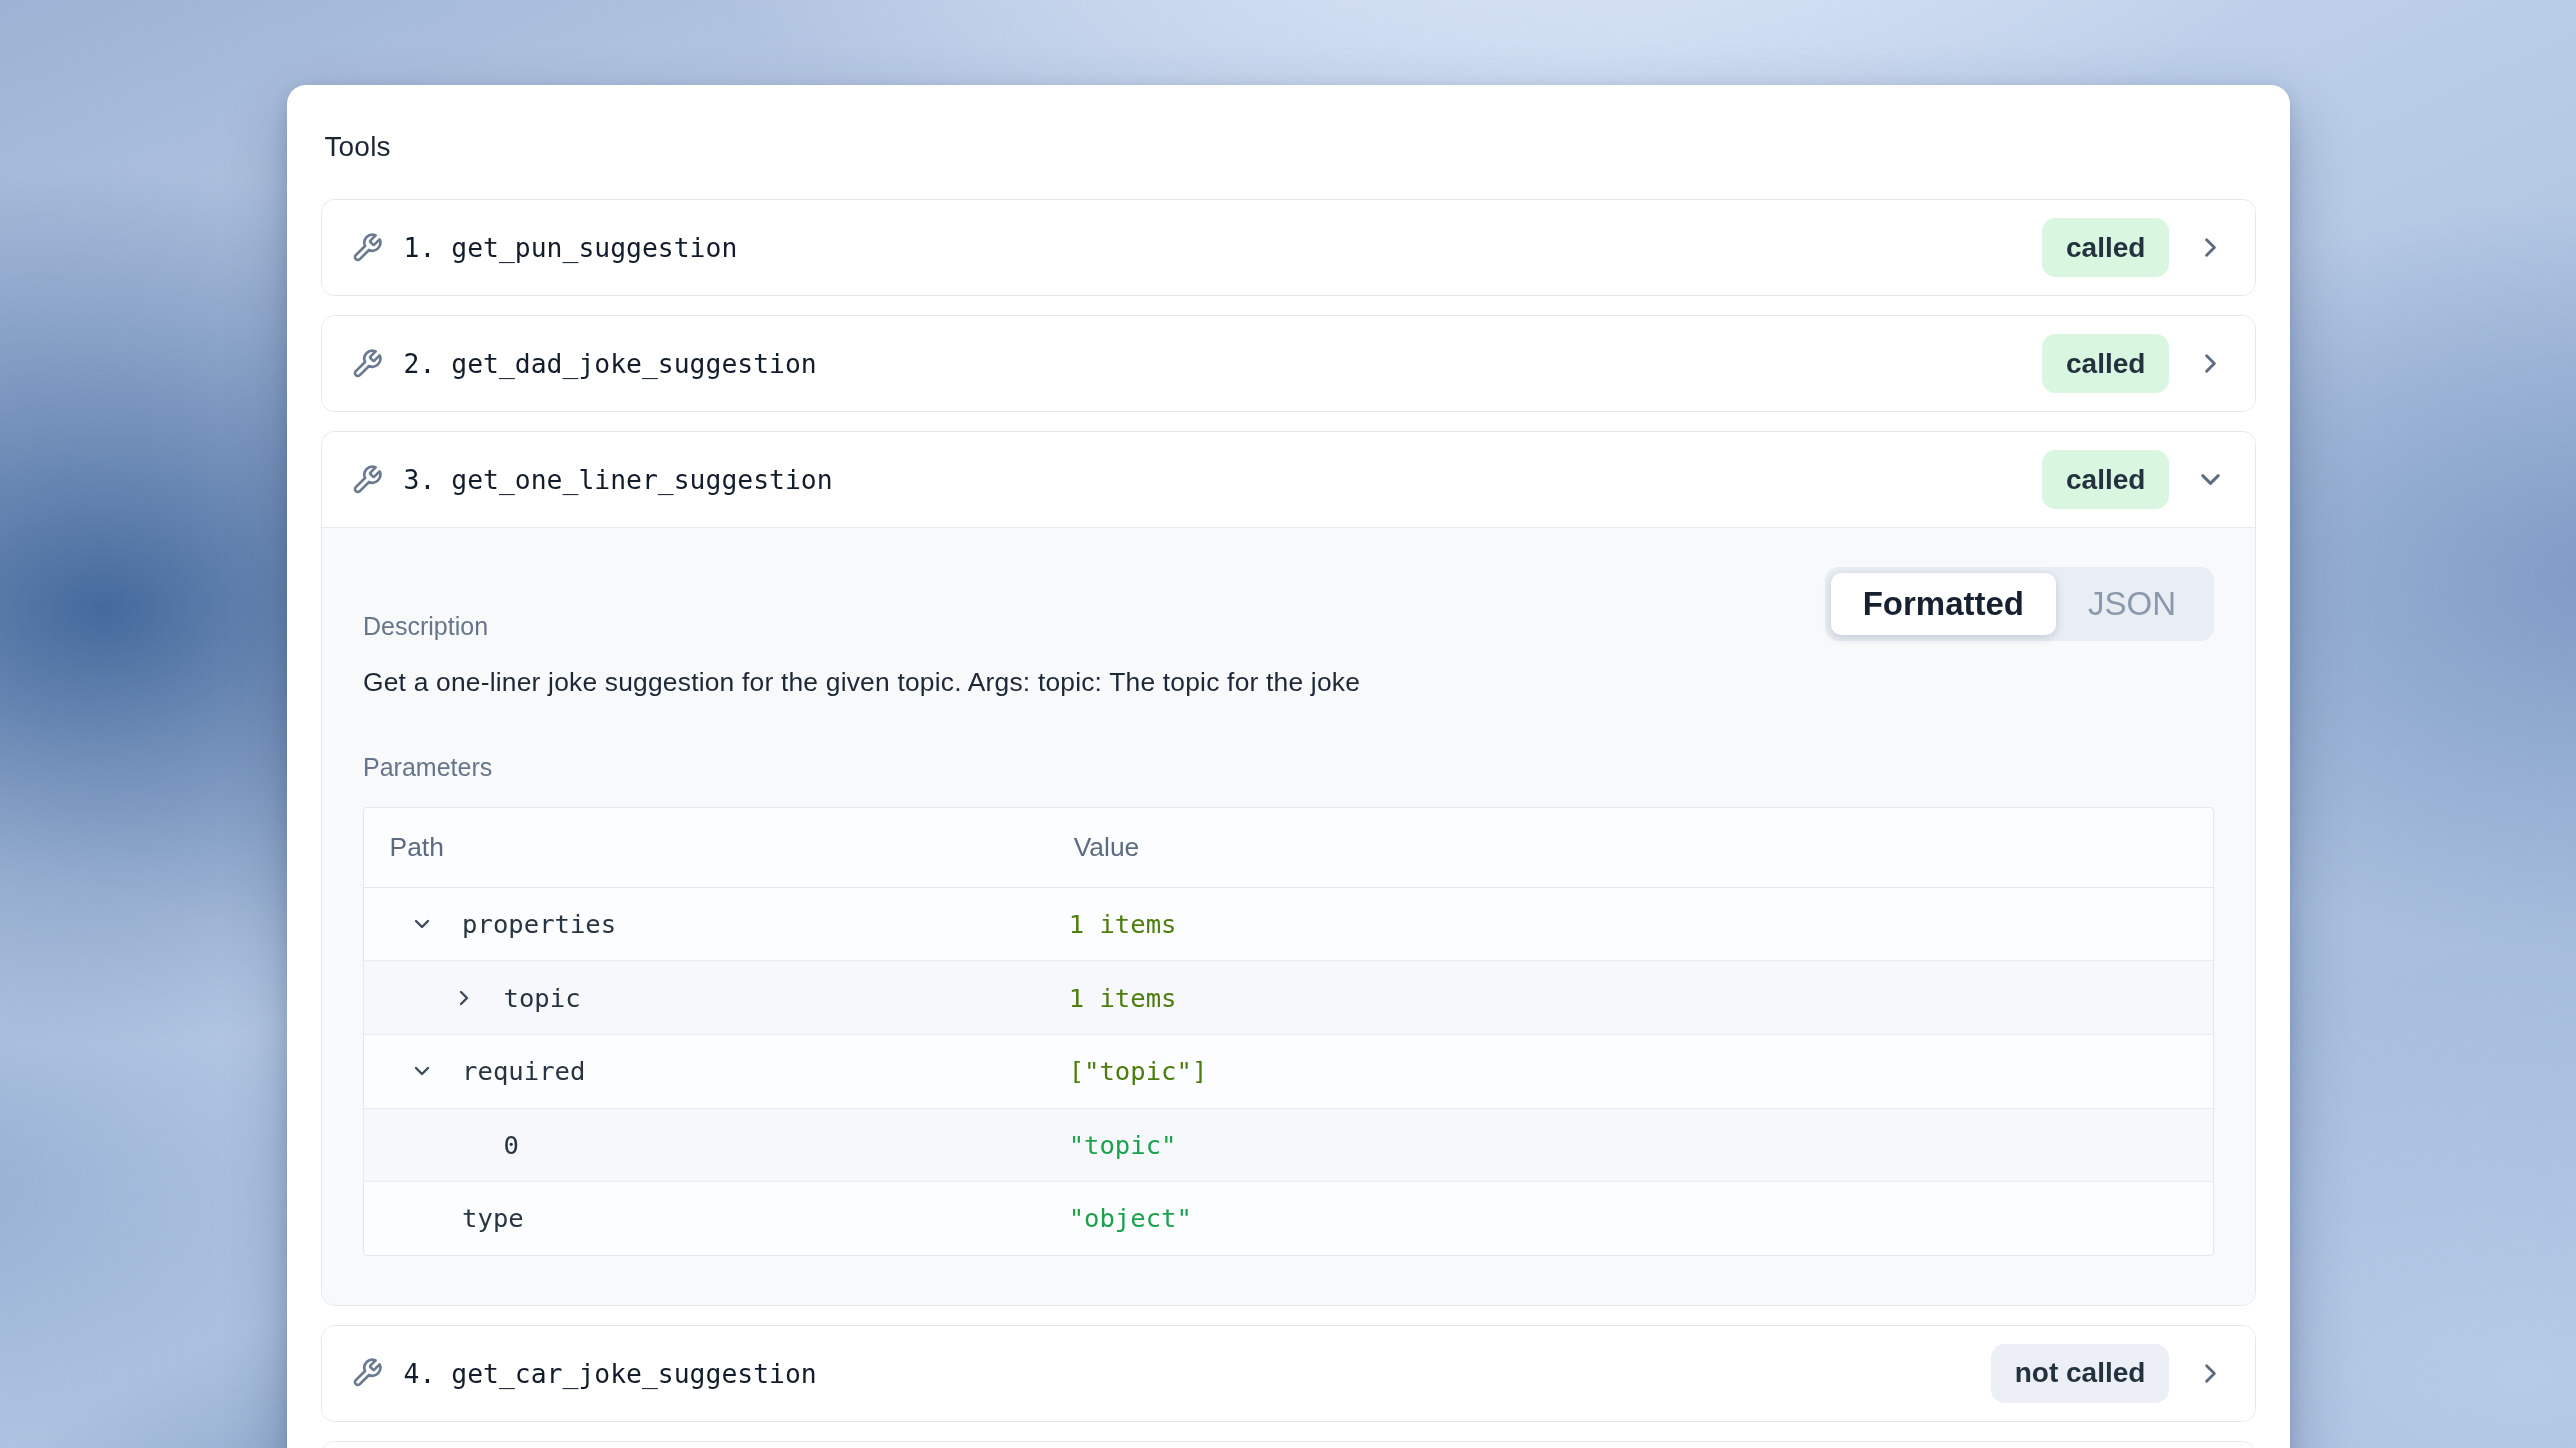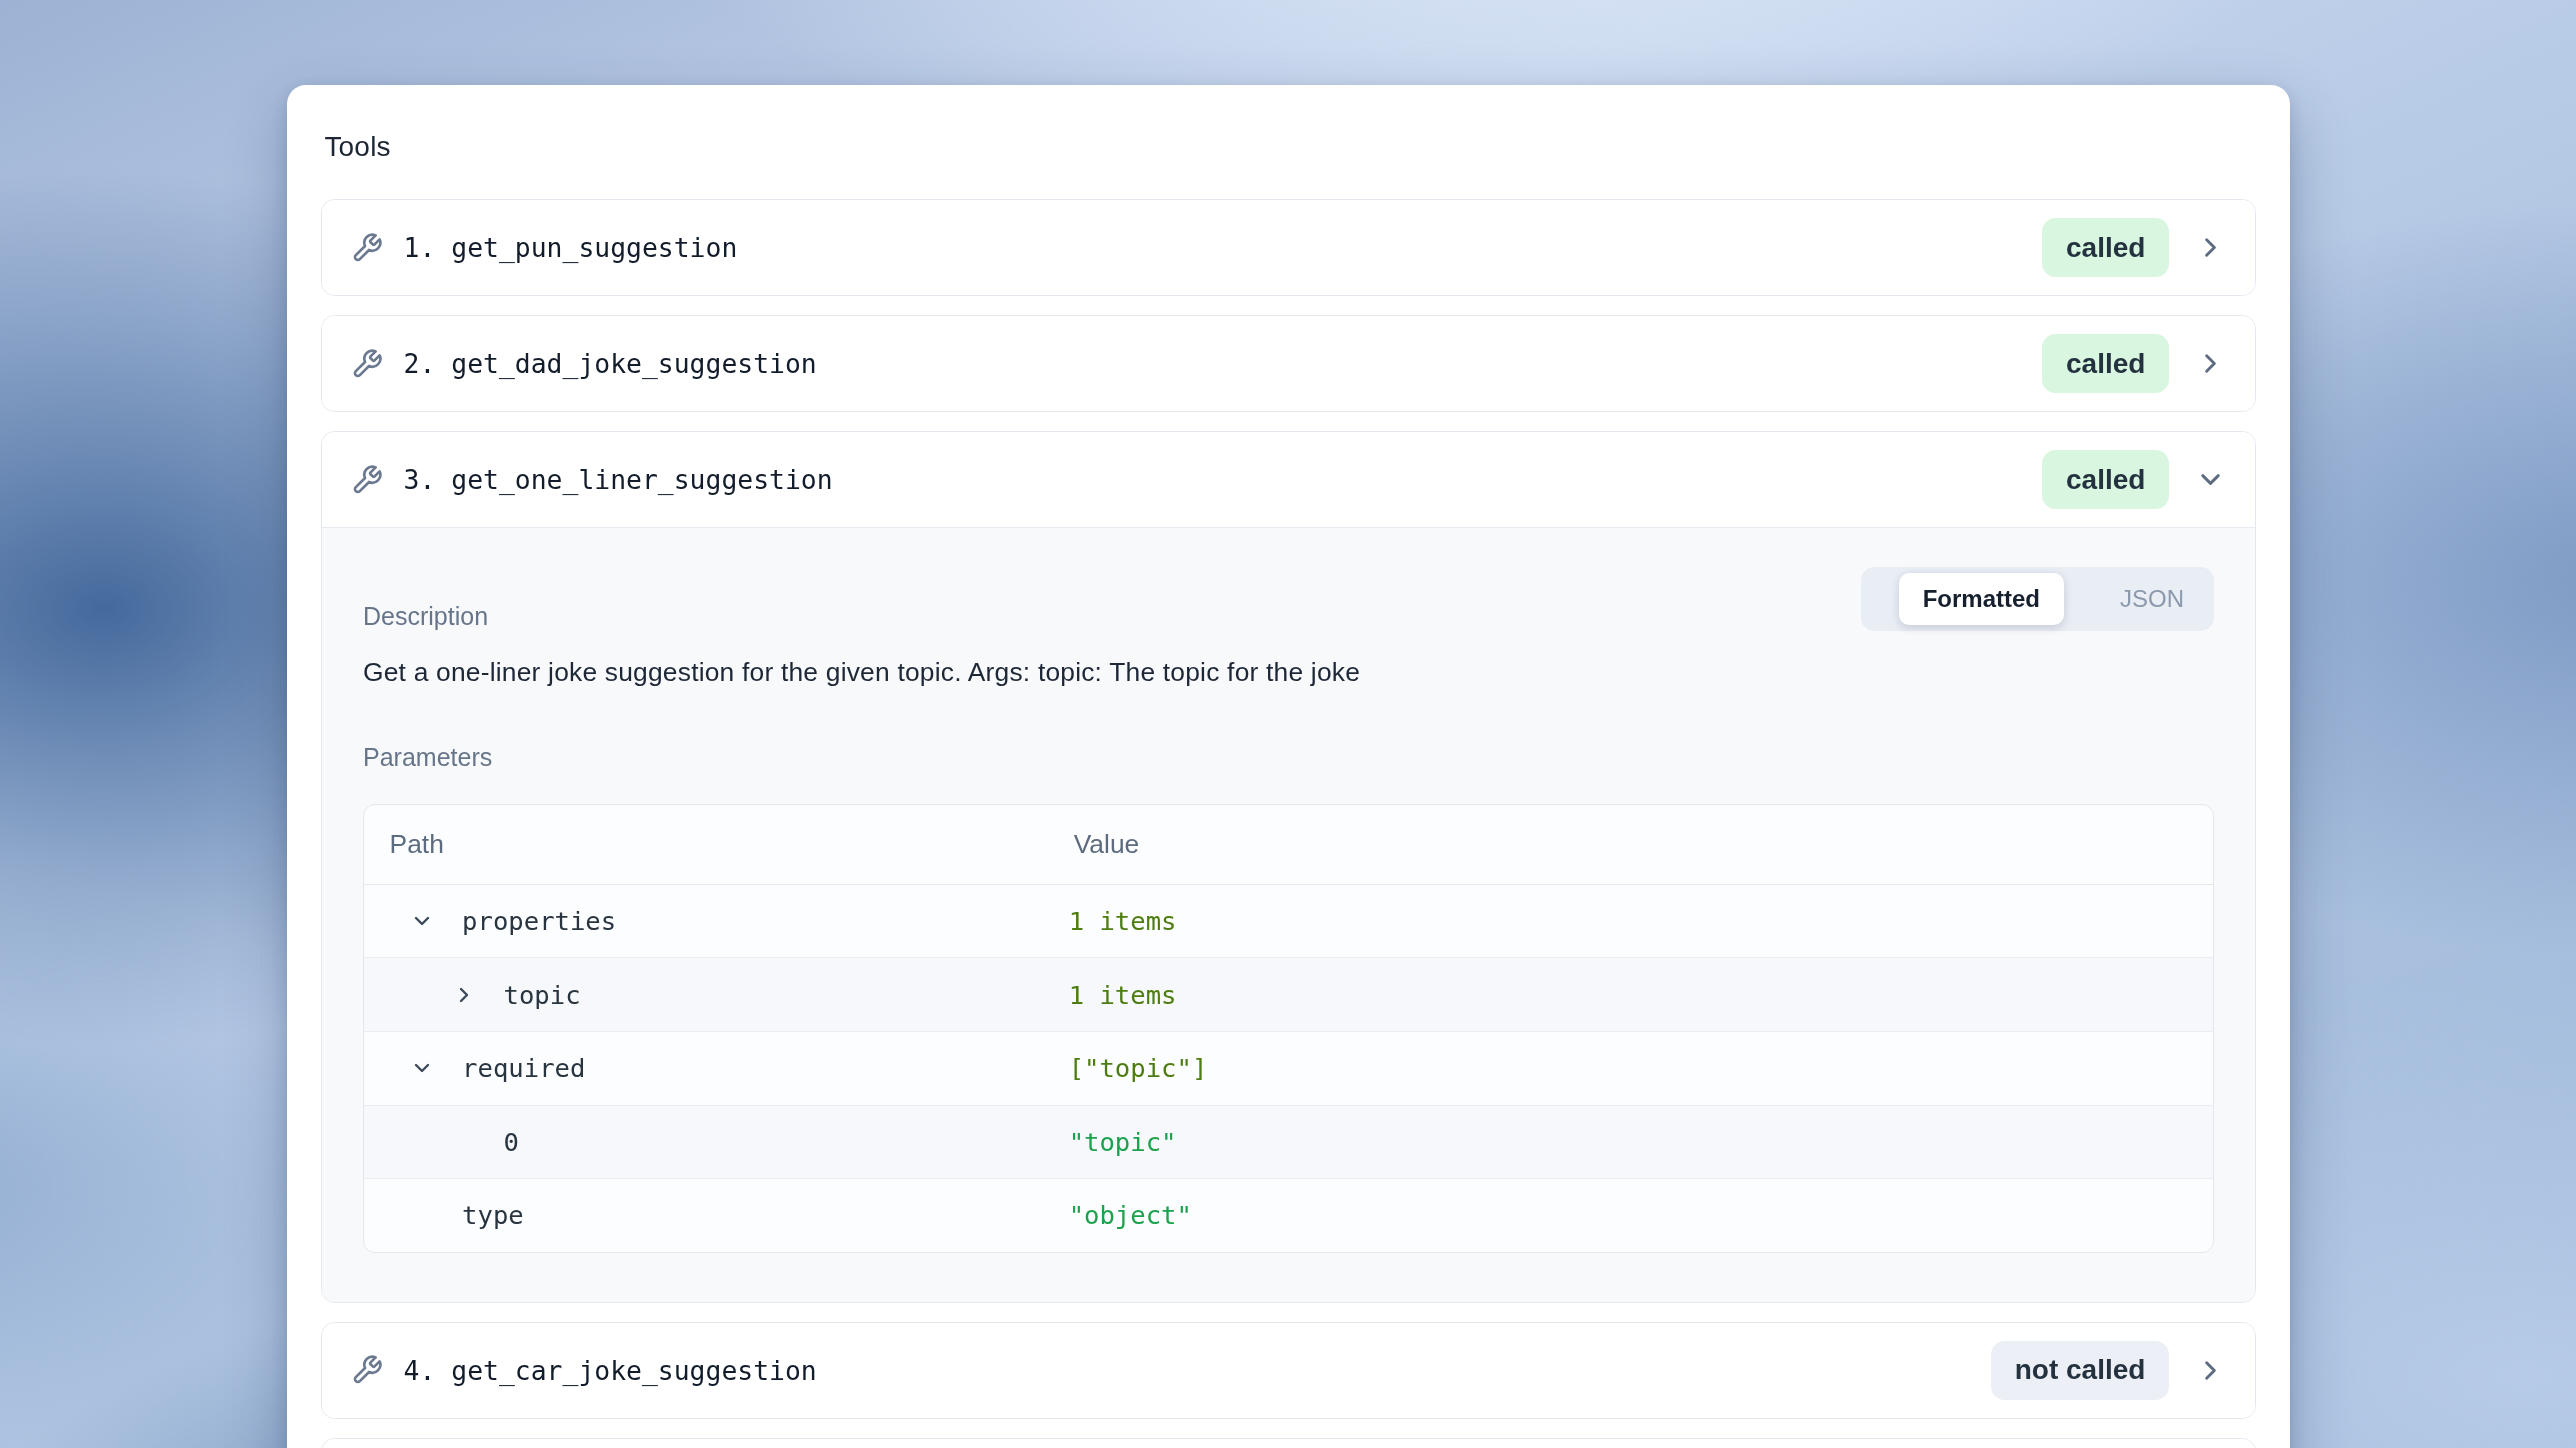--- a/index.html
+++ b/index.html
@@ -37,27 +37,27 @@
   .badge { font-size: 28px; font-weight: 600; color: #24313f; padding: 13.6px 24px; border-radius: 13.6px; white-space: nowrap; }
   .badge.called { background: #d9f6e0; }
   .badge.notcalled { background: #ecf0f6; }
   .chev-lg { display: flex; color: #5c6b80; margin-left: 5.1px; }
   .chev-lg svg { width: 31px; height: 31px; display: block; }
 
   .tool-body { border-top: 1.7px solid #e7ebf1; background: #f7f9fb; padding: 39px 41px 49px; }
   .body-toprow { display: flex; justify-content: space-between; align-items: flex-end; }
   .sec-label { font-size: 25px; color: #67758a; }
   .toggle { background: #e9edf4; border-radius: 13.6px; padding: 6px; display: flex; align-items: center; }
-  .seg { font-family: "Liberation Sans", sans-serif; font-size: 24px; padding: 12px 24px; border-radius: 10.2px; border: none; background: transparent; color: #8b99ac; cursor: pointer; margin-left: 32px; }
+  .seg { font-family: "Liberation Sans", sans-serif; font-size: 33px; padding: 12px 32px; border-radius: 10.2px; border: none; background: transparent; color: #8b99ac; cursor: pointer; }
   .seg.active { background: #ffffff; color: #16202e; font-weight: 600; box-shadow: 0 2.6px 8.5px rgba(20,35,60,0.16); }
 
   .desc-text { font-size: 26.4px; color: #1d2736; margin-top: 25.6px; letter-spacing: 0.2px; }
   .params-label { margin-top: 55px; }
 
-  .table-wrap { margin-top: 32px; border: 1.7px solid #e3e8ef; border-radius: 12px; overflow: hidden; background: #fcfdfe; }
+  .table-wrap { margin-top: 25px; border: 1.7px solid #e3e8ef; border-radius: 4px; overflow: hidden; background: #fcfdfe; }
   table { width: 100%; border-spacing: 0; table-layout: fixed; }
   th { text-align: left; font-weight: 400; color: #5c6b80; font-size: 26.4px; padding: 24px 20.5px 24px 25.6px; border-bottom: 1.7px solid #e3e8ef; font-family: "Liberation Sans", sans-serif; }
   th.col-path { width: 37%; }
   td { font-family: "DejaVu Sans Mono", monospace; font-size: 25.6px; color: #28343f; padding: 21.3px 20.5px; border-top: 1.7px solid #e9edf2; vertical-align: middle; }
   tbody tr:first-child td { border-top: none; }
   tbody tr:nth-child(even) { background: #f6f8fb; }
   .path-cell { display: flex; align-items: center; gap: 28px; padding-left: 25.6px; }
   .path-cell.lvl1 { padding-left: 67px; align-items: center; }
   .chev { width: 24px; height: 24px; flex: none; color: #3c4a5c; display: flex; }
   .chev svg { width: 24px; height: 24px; display: block; }

